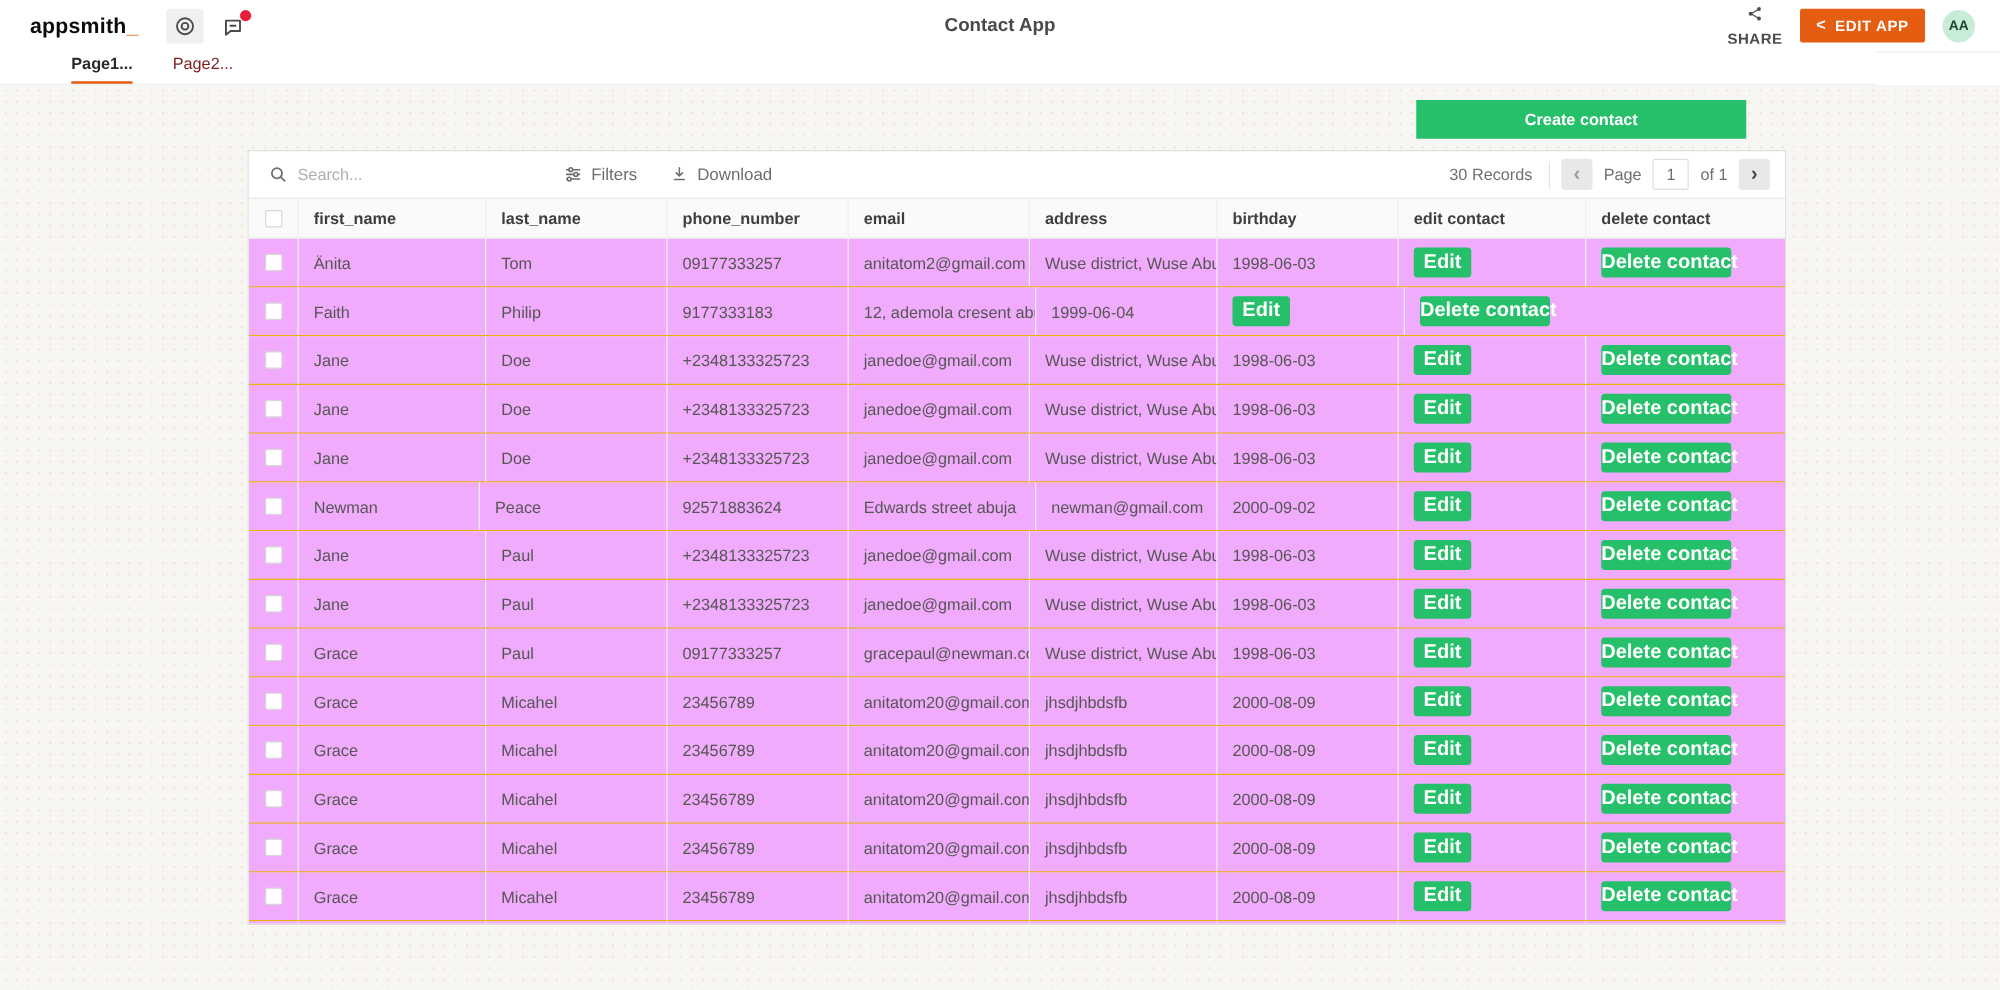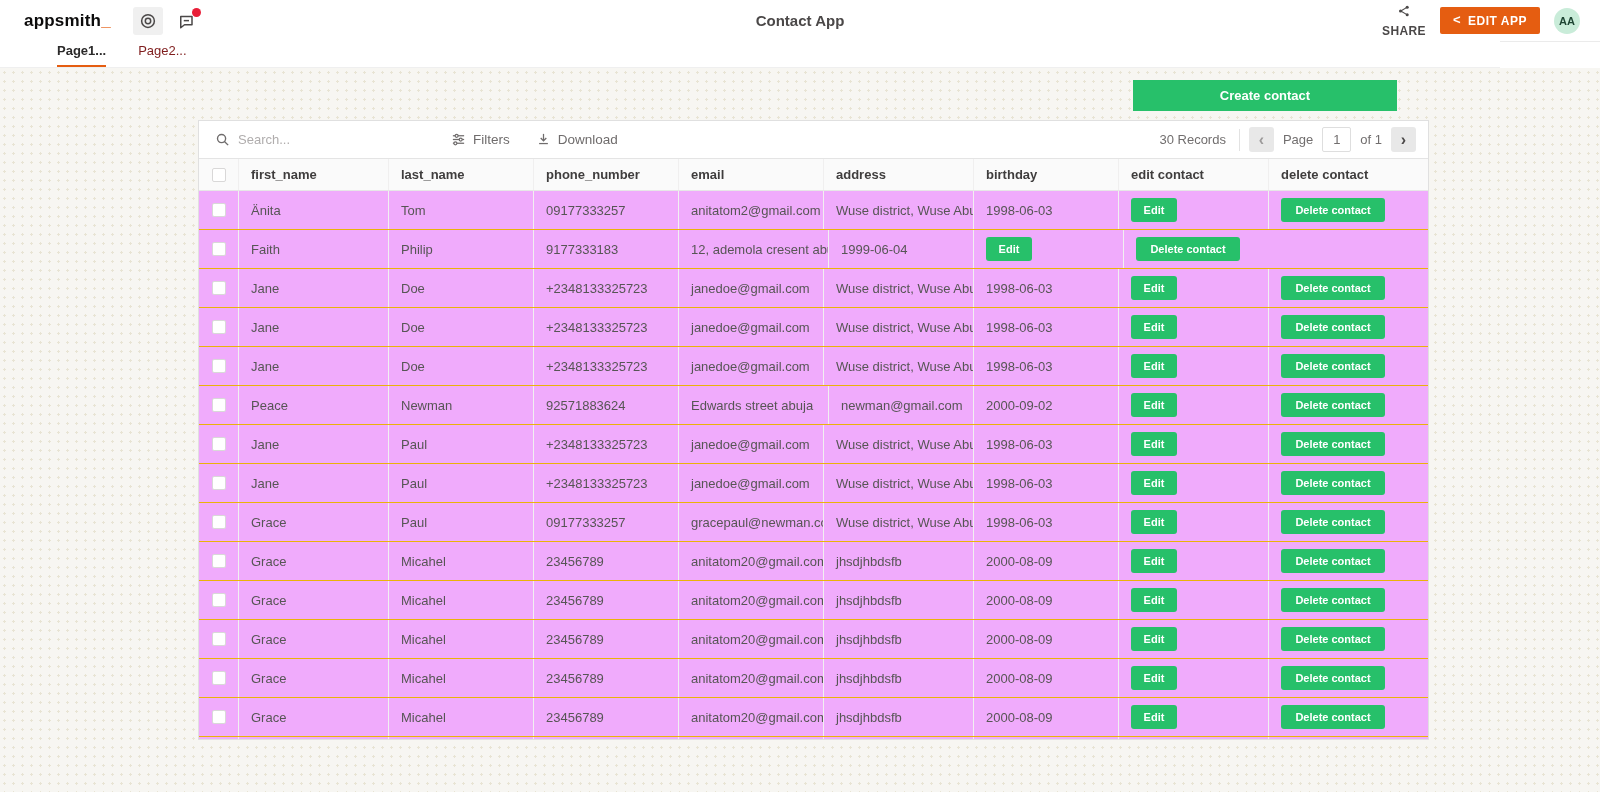--- a/index.html
+++ b/index.html
@@ -77,21 +77,21 @@
   .c1 { width:150px; flex:0 0 150px; }
   .c2 { width:145px; flex:0 0 145px; }
   .c3 { width:145px; flex:0 0 145px; }
   .c4 { width:145px; flex:0 0 145px; }
   .c5 { width:150px; flex:0 0 150px; }
   .c6 { width:145px; flex:0 0 145px; }
   .c7 { width:150px; flex:0 0 150px; }
   .c8 { width:161px; flex:0 0 161px; border-right:none; }
   .checkbox { width:14px; height:14px; border:1px solid #d9d8d8; border-radius:2px; background:#fff; cursor:pointer; }
   .btn-green { border:none; border-radius:3px; background:#27c06a; color:#fff; font-family:inherit;
-               font-size:11px; font-weight:600; height:24px; cursor:pointer; }
+               font-size:16px; font-weight:600; height:24px; cursor:pointer; }
   .edit-btn { width:46px; }
   .delete-btn { width:104px; }
 
   svg { display:block; }
 </style>
 </head>
 <body>
 
 <header class="topbar">
   <div class="topbar-left">
@@ -353,25 +353,25 @@
             <button class="btn-green edit-btn">Edit</button>
           </div>
           <div class="td c8">
             <button class="btn-green delete-btn">Delete contact</button>
           </div>
         </div>
         <div class="tr">
           <div class="td c0">
             <div class="checkbox"></div>
           </div>
+          <div class="td c2">
+            <span>Newman</span>
+          </div>
           <div class="td c1">
             <span>Peace</span>
-          </div>
-          <div class="td c2">
-            <span>Newman</span>
           </div>
           <div class="td c3">
             <span>92571883624</span>
           </div>
           <div class="td c5">
             <span>Edwards street abuja</span>
           </div>
           <div class="td c4">
             <span>newman@gmail.com</span>
           </div>

